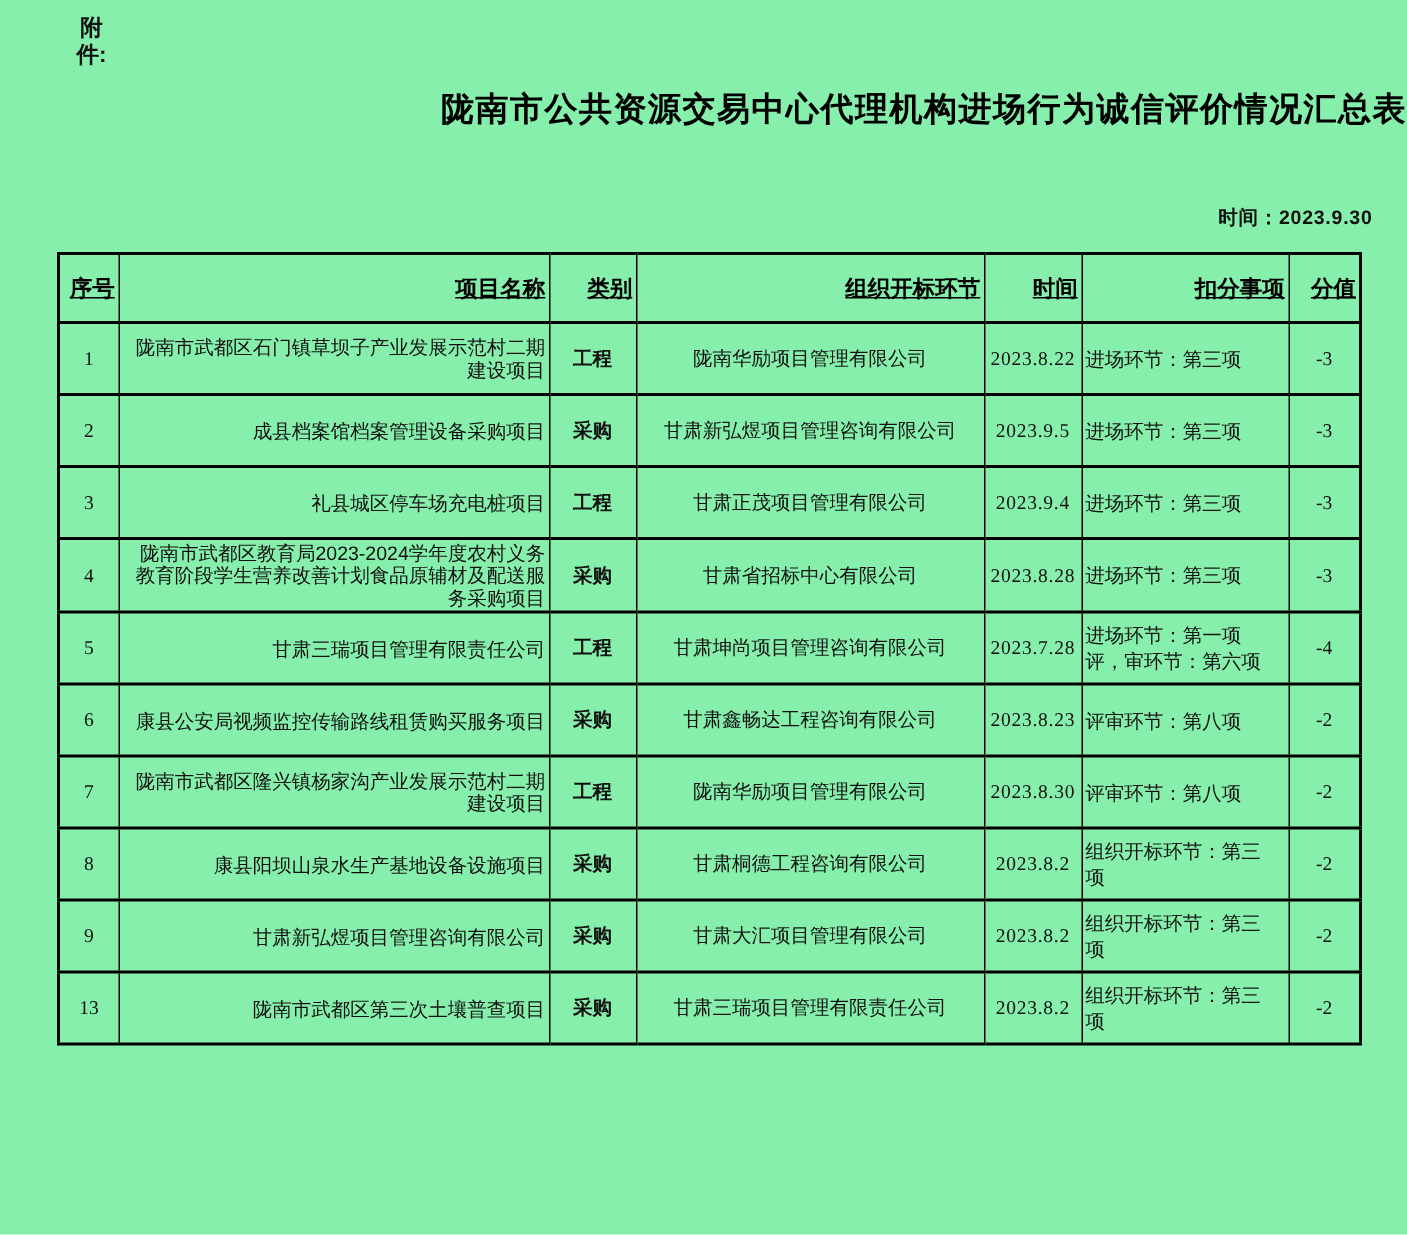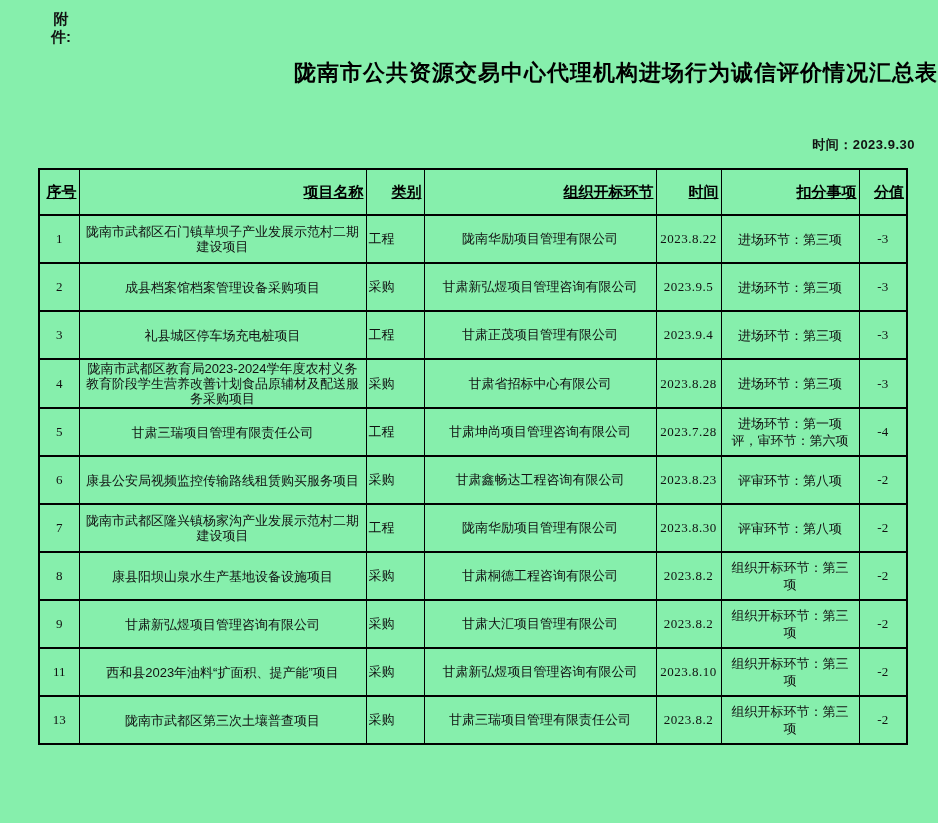--- a/index.html
+++ b/index.html
@@ -19,26 +19,26 @@
 
   table.report{position:absolute;left:38px;top:168px;width:868px;
     border-collapse:collapse;table-layout:fixed;
     border:2px solid #000;}
   th,td{border:1px solid #000;border-top-width:2px;border-bottom-width:2px;
     padding:1px 2px;overflow:hidden;}
   th{height:42px;font-size:15px;font-weight:bold;text-align:right;color:#000;text-decoration:underline;}
   td{height:44px;font-size:13px;color:#111;}
 
   td.c-no{text-align:center;font-family:"Liberation Serif","DejaVu Serif",serif;font-size:13px;}
-  td.c-project{text-align:center;line-height:15px;word-break:break-all;padding-left:2px;}
-  td.c-cat{}
+  td.c-project{text-align:right;line-height:15px;word-break:break-all;padding-left:2px;}
+  td.c-cat{text-align:center;font-weight:bold;}
   td.c-agency{text-align:center;line-height:16px;}
   td.c-date{text-align:center;font-family:"Liberation Serif","DejaVu Serif",serif;
     font-size:13px;letter-spacing:0.5px;}
-  td.c-ded{text-align:center;line-height:17px;white-space:pre-line;}
+  td.c-ded{line-height:17px;white-space:pre-line;}
   td.c-score{text-align:center;font-family:"Liberation Serif","DejaVu Serif",serif;font-size:13px;}
 </style>
 </head>
 <body>
 
 <div class="page">
 
   <div class="attachment">附件:</div>
 
   <div class="title-block">
@@ -147,30 +147,20 @@
           <td class="c-no">9</td>
           <td class="c-project">甘肃新弘煜项目管理咨询有限公司</td>
           <td class="c-cat">采购</td>
           <td class="c-agency">甘肃大汇项目管理有限公司</td>
           <td class="c-date">2023.8.2</td>
           <td class="c-ded">组织开标环节：第三
 项</td>
           <td class="c-score">-2</td>
         </tr>
         <tr>
-          <td class="c-no">11</td>
-          <td class="c-project">西和县2023年油料“扩面积、提产能”项目</td>
-          <td class="c-cat">采购</td>
-          <td class="c-agency">甘肃新弘煜项目管理咨询有限公司</td>
-          <td class="c-date">2023.8.10</td>
-          <td class="c-ded">组织开标环节：第三
-项</td>
-          <td class="c-score">-2</td>
-        </tr>
-        <tr>
           <td class="c-no">13</td>
           <td class="c-project">陇南市武都区第三次土壤普查项目</td>
           <td class="c-cat">采购</td>
           <td class="c-agency">甘肃三瑞项目管理有限责任公司</td>
           <td class="c-date">2023.8.2</td>
           <td class="c-ded">组织开标环节：第三
 项</td>
           <td class="c-score">-2</td>
         </tr>
       </tbody>

